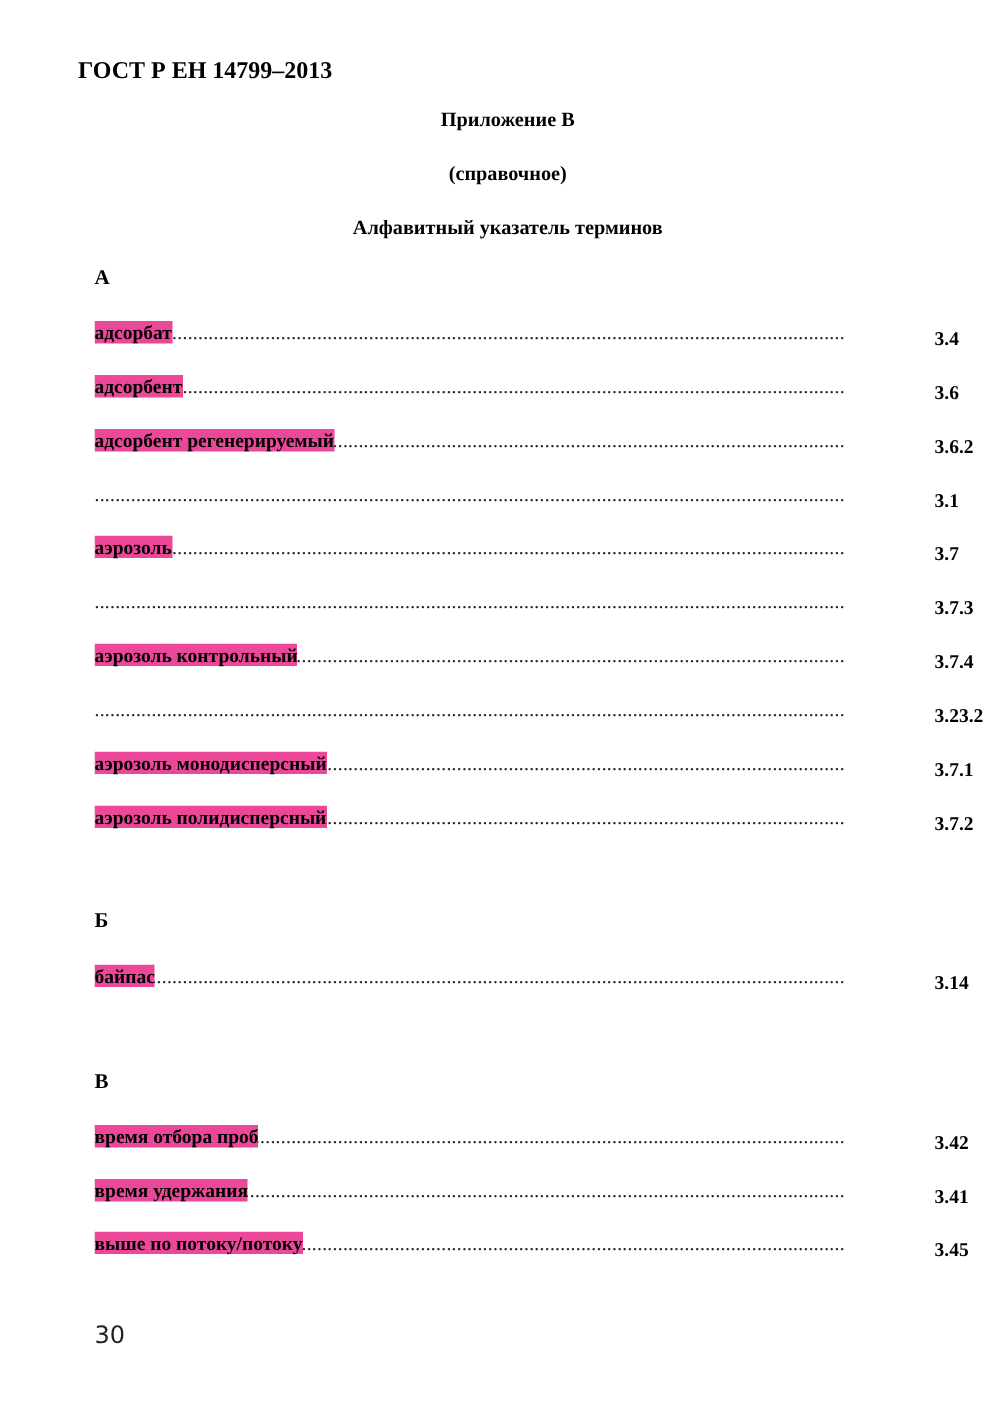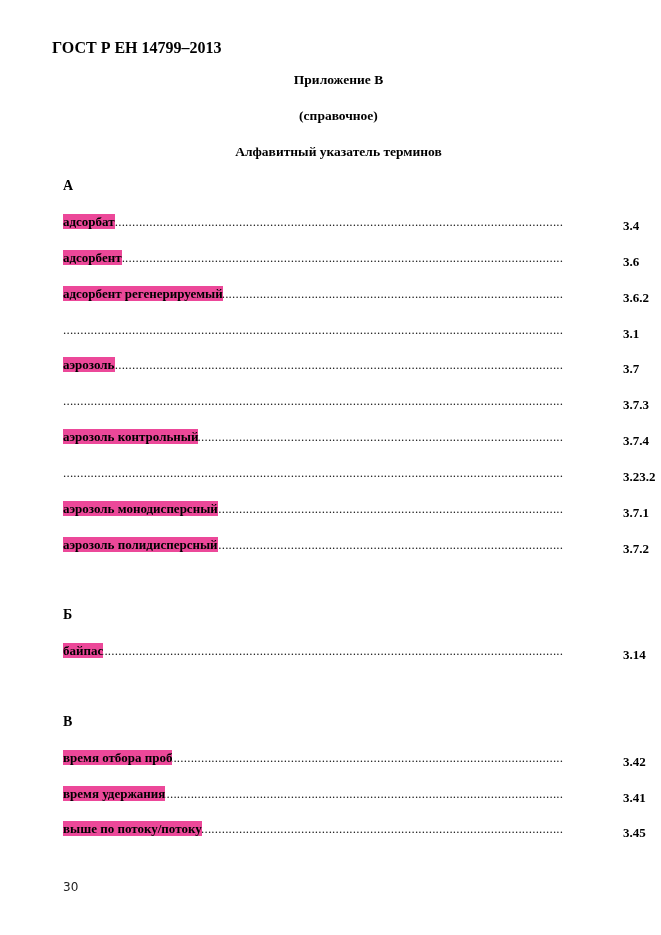--- a/index.html
+++ b/index.html
@@ -79,21 +79,21 @@
       left: 514px;
       top: 4px;
       white-space: nowrap;
       font-weight: bold;
       margin-left: 46px;
     }
     .page-number {
       position: absolute;
       left: 63px;
       top: 880px;
-      font-size: 12px;
+      font-size: 16px;
       font-family: "DejaVu Sans", sans-serif;
       color: #222;
     }
   </style>
 </head>
 <body>
 
 <div>
   <div class="doc-header">ГОСТ Р ЕН 14799–2013</div>
 

